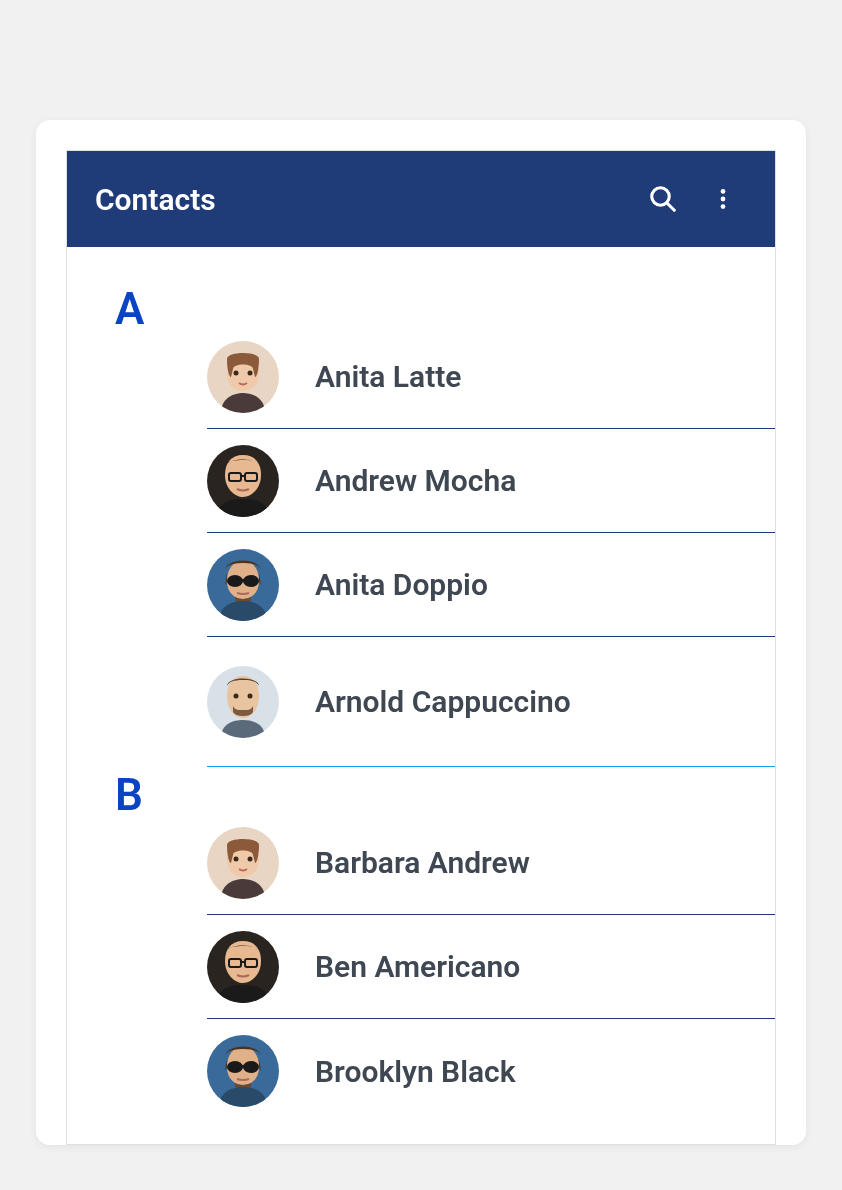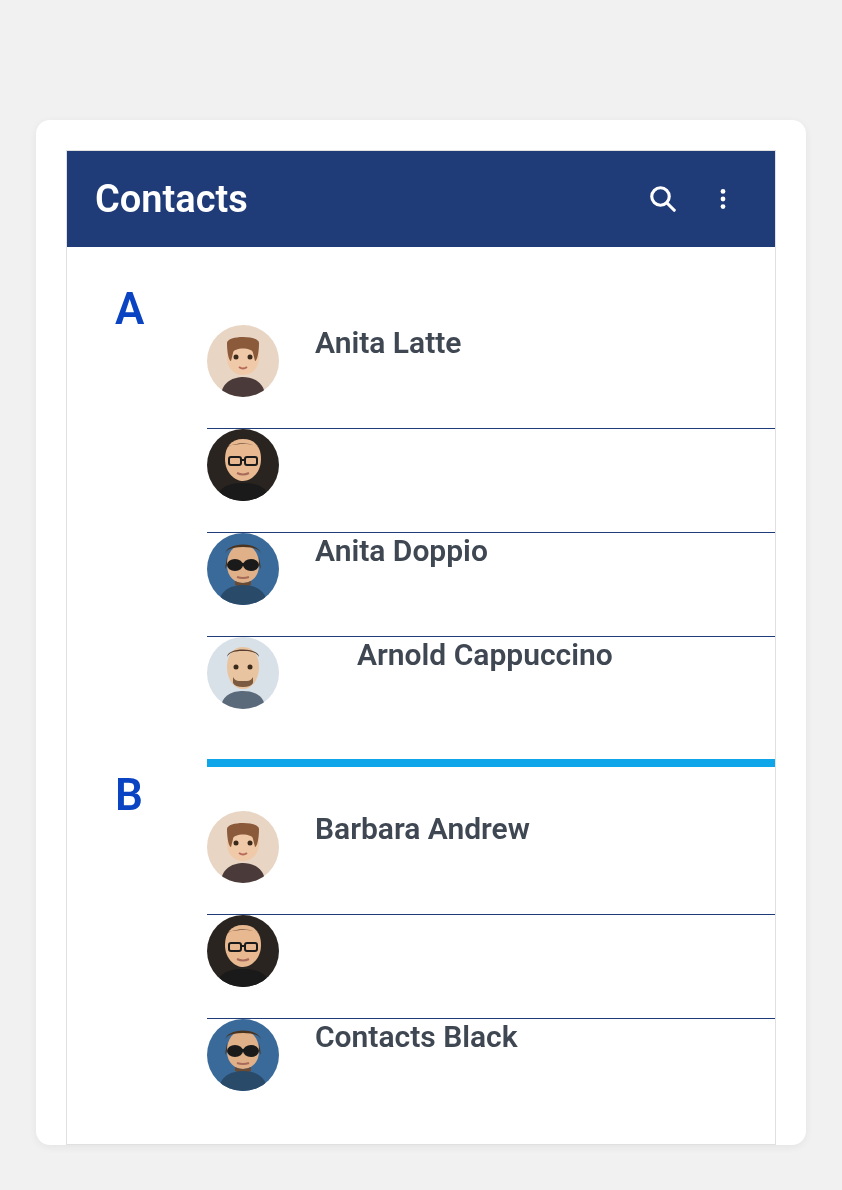--- a/index.html
+++ b/index.html
@@ -25,21 +25,21 @@
     }
     .header {
       background: #1f3b78;
       color: #ffffff;
       display: flex;
       align-items: center;
       height: 96px;
       padding: 0 28px;
     }
     .header-title {
-      font-size: 38px;
+      font-size: 30px;
       font-weight: 600;
       flex: 1;
     }
     .icon-btn {
       width: 48px;
       height: 48px;
       display: flex;
       align-items: center;
       justify-content: center;
       color: #ffffff;
@@ -56,28 +56,28 @@
       padding-left: 48px;
       line-height: 1;
       margin-bottom: 0px;
     }
     .section-body {
       padding-left: 140px;
       margin-top: -6px;
     }
     .row {
       display: flex;
+      align-items: center;
       height: 104px;
       border-bottom: 1px solid #1f3b78;
       cursor: pointer;
     }
     .row.last-in-section {
-      border-bottom: 8px solid #0ea5e9;
+      border-bottom: 1px solid #0ea5e9;
       height: 130px;
-      gap: 42px;
     }
     .row.no-border { border-bottom: none; }
     .avatar {
       width: 72px;
       height: 72px;
       border-radius: 50%;
       flex-shrink: 0;
       margin-right: 36px;
       position: relative;
       overflow: hidden;
@@ -139,20 +139,21 @@
                 <rect width="72" height="72" fill="#2a2420"></rect>
                 <path d="M36 10 C24 10 18 18 18 30 C18 44 28 52 36 52 C44 52 54 44 54 30 C54 18 48 10 36 10 Z" fill="#e8b890"></path>
                 <path d="M18 22 C18 12 54 12 54 22 L52 18 C48 14 24 14 20 18 Z" fill="#3a2a1a"></path>
                 <rect x="22" y="28" width="12" height="8" rx="2" fill="none" stroke="#1a1a1a" stroke-width="2"></rect>
                 <rect x="38" y="28" width="12" height="8" rx="2" fill="none" stroke="#1a1a1a" stroke-width="2"></rect>
                 <line x1="34" y1="31" x2="38" y2="31" stroke="#1a1a1a" stroke-width="2"></line>
                 <path d="M30 44 Q36 47 42 44" stroke="#a86a5a" stroke-width="2" fill="none"></path>
                 <path d="M10 72 C10 56 26 54 36 54 C46 54 62 56 62 72 Z" fill="#1a1a1a"></path>
               </svg>
             </div>
+            <div class="name">Andrew Mocha</div>
           </div>
 
           <div class="row">
             <div class="avatar">
               <svg viewBox="0 0 72 72">
                 <rect width="72" height="72" fill="#3a6a9a"></rect>
                 <path d="M36 12 C26 12 20 20 20 32 C20 44 28 50 36 50 C44 50 52 44 52 32 C52 20 46 12 36 12 Z" fill="#e0b088"></path>
                 <path d="M18 22 C18 8 54 8 54 22 C54 18 50 14 36 14 C22 14 18 18 18 22 Z M20 24 L18 36 L20 32 Z M52 24 L54 36 L52 32 Z" fill="#4a3420"></path>
                 <ellipse cx="28" cy="32" rx="8" ry="6" fill="#1a1a1a"></ellipse>
                 <ellipse cx="44" cy="32" rx="8" ry="6" fill="#1a1a1a"></ellipse>
@@ -208,37 +209,38 @@
                 <rect width="72" height="72" fill="#2a2420"></rect>
                 <path d="M36 10 C24 10 18 18 18 30 C18 44 28 52 36 52 C44 52 54 44 54 30 C54 18 48 10 36 10 Z" fill="#e8b890"></path>
                 <path d="M18 22 C18 12 54 12 54 22 L52 18 C48 14 24 14 20 18 Z" fill="#3a2a1a"></path>
                 <rect x="22" y="28" width="12" height="8" rx="2" fill="none" stroke="#1a1a1a" stroke-width="2"></rect>
                 <rect x="38" y="28" width="12" height="8" rx="2" fill="none" stroke="#1a1a1a" stroke-width="2"></rect>
                 <line x1="34" y1="31" x2="38" y2="31" stroke="#1a1a1a" stroke-width="2"></line>
                 <path d="M30 44 Q36 47 42 44" stroke="#a86a5a" stroke-width="2" fill="none"></path>
                 <path d="M10 72 C10 56 26 54 36 54 C46 54 62 56 62 72 Z" fill="#1a1a1a"></path>
               </svg>
             </div>
+            <div class="name">Ben Americano</div>
           </div>
 
           <div class="row no-border">
             <div class="avatar">
               <svg viewBox="0 0 72 72">
                 <rect width="72" height="72" fill="#3a6a9a"></rect>
                 <path d="M36 12 C26 12 20 20 20 32 C20 44 28 50 36 50 C44 50 52 44 52 32 C52 20 46 12 36 12 Z" fill="#e0b088"></path>
                 <path d="M18 22 C18 8 54 8 54 22 C54 18 50 14 36 14 C22 14 18 18 18 22 Z M20 24 L18 36 L20 32 Z M52 24 L54 36 L52 32 Z" fill="#4a3420"></path>
                 <ellipse cx="28" cy="32" rx="8" ry="6" fill="#1a1a1a"></ellipse>
                 <ellipse cx="44" cy="32" rx="8" ry="6" fill="#1a1a1a"></ellipse>
                 <rect x="34" y="30" width="4" height="3" fill="#1a1a1a"></rect>
                 <path d="M30 44 Q36 46 42 44" stroke="#a86a5a" stroke-width="2" fill="none"></path>
                 <path d="M28 48 Q36 52 44 48 L44 52 Q36 56 28 52 Z" fill="#6a4a30"></path>
                 <path d="M12 72 C12 56 26 52 36 52 C46 52 60 56 60 72 Z" fill="#2a4a6a"></path>
               </svg>
             </div>
-            <div class="name">Contacts Black</div>
+            <div class="name">Brooklyn Black</div>
           </div>
 
         </div>
       </div>
 
     </div>
   </div>
 </div>
 
 </body></html>

